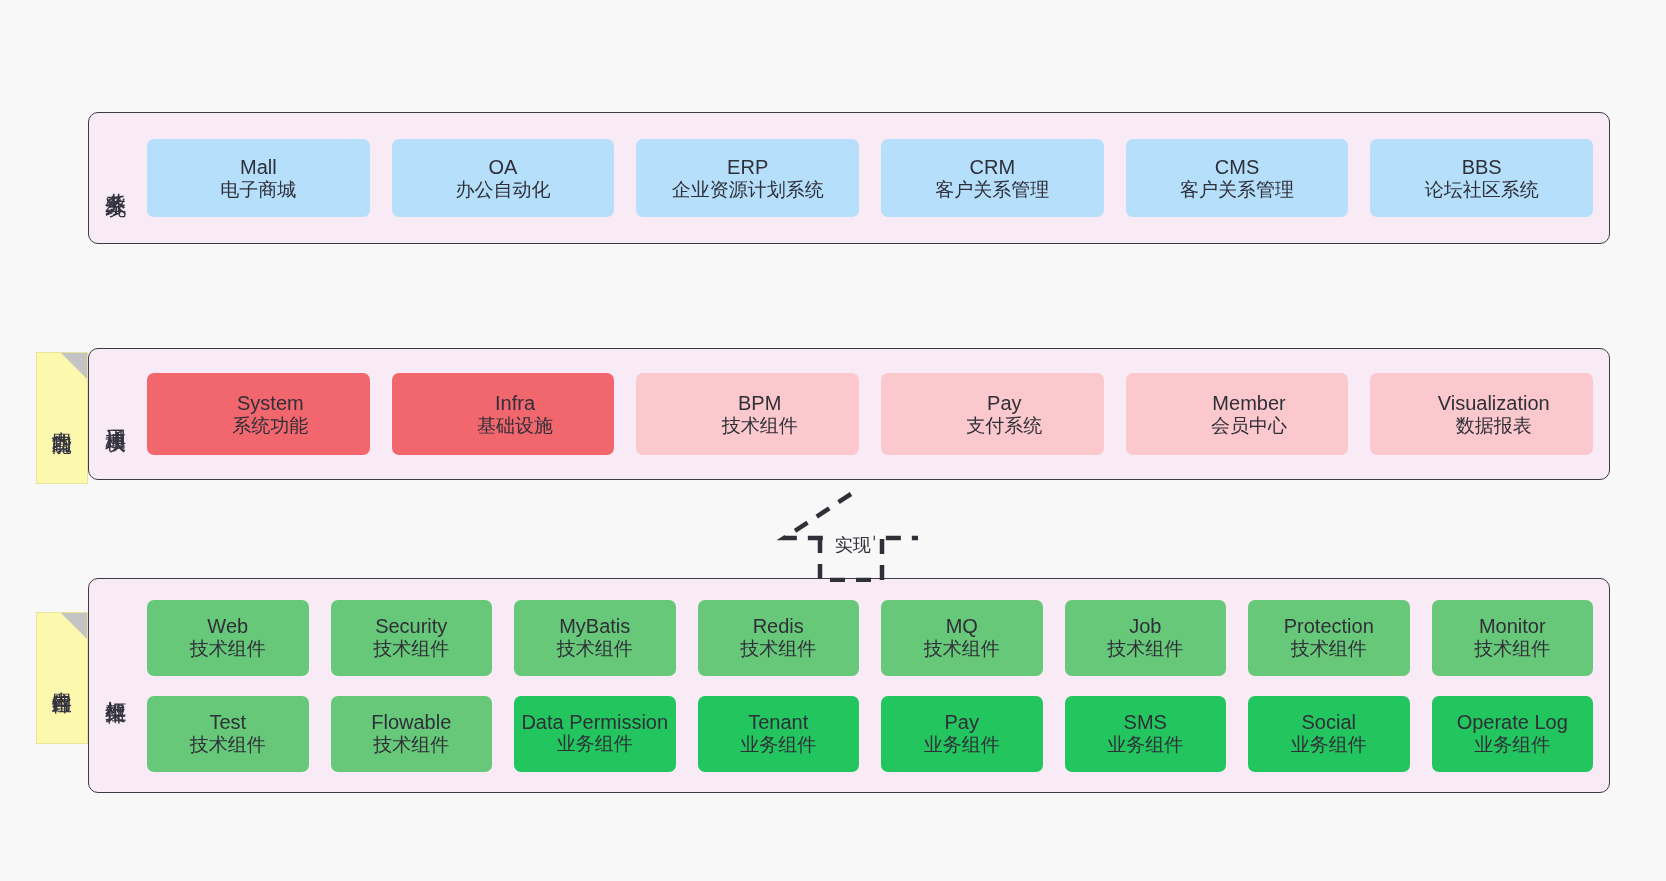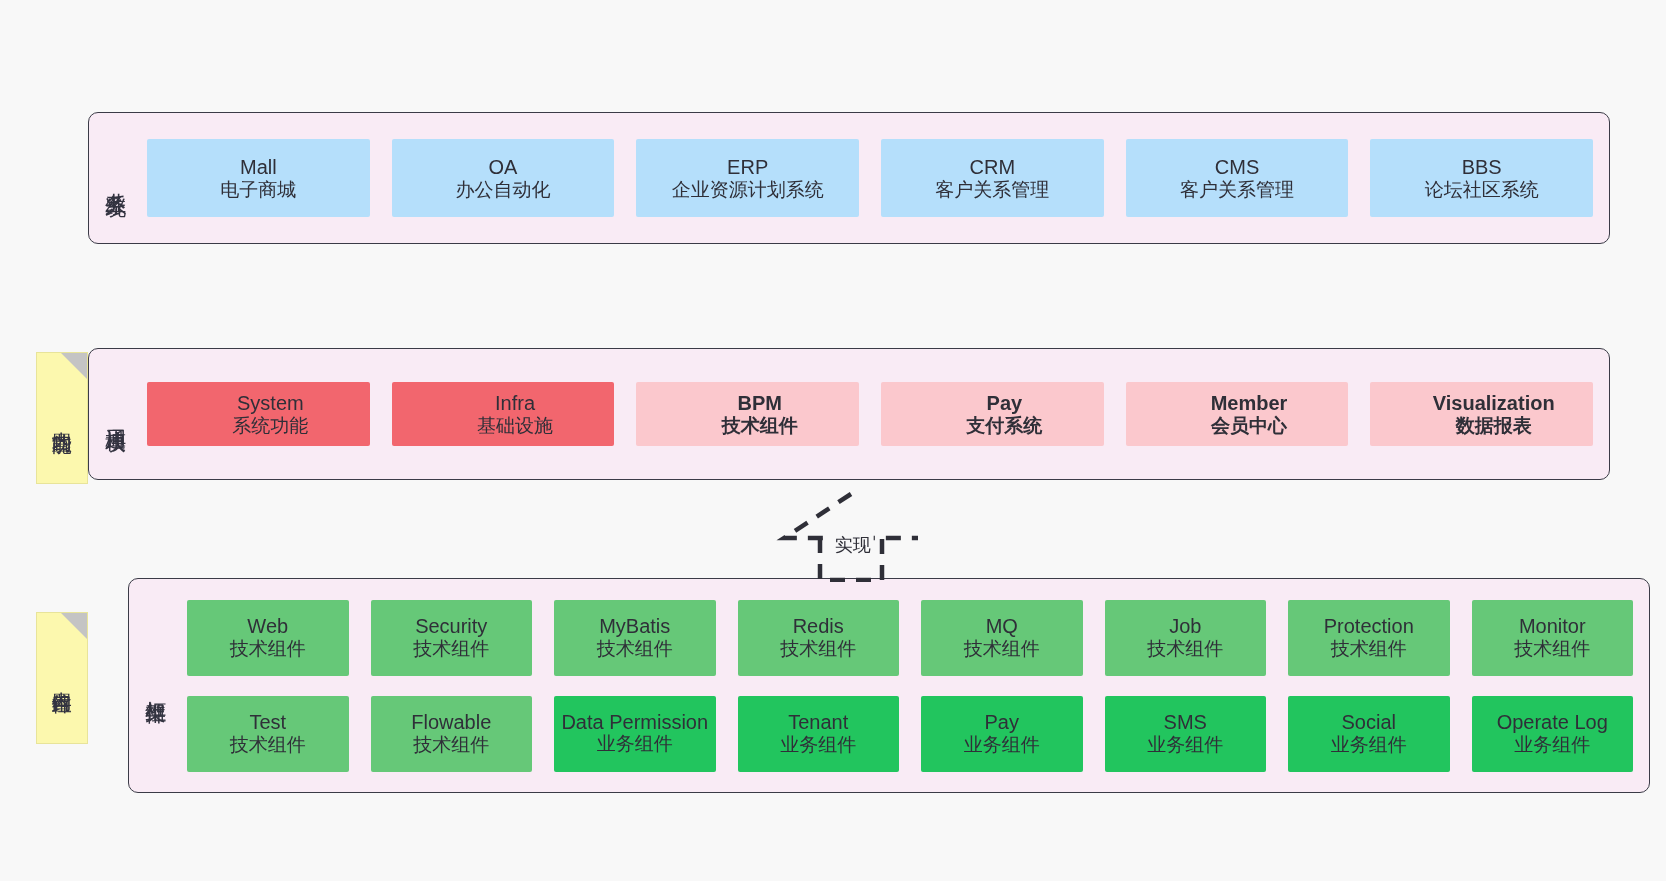--- a/index.html
+++ b/index.html
@@ -53,40 +53,40 @@
   }
   .row {
     display: flex;
     gap: 22px;
     justify-content: space-between;
   }
 
   
   .card {
     flex: 1 1 0;
-    border-radius: 2px;
+    border-radius: 7px;
     display: flex;
     flex-direction: column;
     align-items: center;
     justify-content: center;
     text-align: center;
     color: #2f2f38;
     line-height: 1.2;
     padding: 6px 4px;
   }
   .card .t1 { font-size: 20px; }
   .card .t2 { font-size: 19px; }
   .card.blue      { background: #b5dffb; }
   .card.red       { background: #f2666e; }
-  .card.pinksoft  { background: #fbc8cd; font-weight: bold; }
+  .card.pinksoft  { background: #fbc8cd; }
   .card.greendark { background: #66c878; }
   .card.greenlite { background: #22c55e; }
 
   .h-sys  { height: 78px; }
-  .h-mod  { height: 64px; padding-left: 28px; }
+  .h-mod  { height: 82px; padding-left: 28px; }
   .h-comp { height: 76px; }
 
   
   .note {
     position: absolute;
     background: #fcf8ae;
     border: 1px solid #e8e49a;
     display: flex;
     align-items: center;
     justify-content: center;
@@ -214,21 +214,21 @@
       <polyline points="44,48 44,90 106,90 106,48" fill="none" stroke="#2f2f38" stroke-width="4.5" stroke-dasharray="15,11" stroke-linecap="butt"></polyline>
     </svg>
     <div class="arrow-label">实现</div>
   </div>
 
   <div class="note" style="left:36px; top:612px; width:52px; height:132px;">
     <div class="fold"></div>
     <span>内置组件</span>
   </div>
 
-  <div class="layer" id="layer-framework" style="left:88px; top:578px; width:1522px; height:215px;margin-left:40px;">
+  <div class="layer" id="layer-framework" style="left:88px; top:578px; width:1522px; height:215px;">
     <div class="layer-title">
       <span>框架组件</span>
     </div>
     <div class="layer-body">
 
       <div class="row">
         <div class="card greendark h-comp">
           <div class="t1">Web</div>
           <div class="t2">技术组件</div>
         </div>

